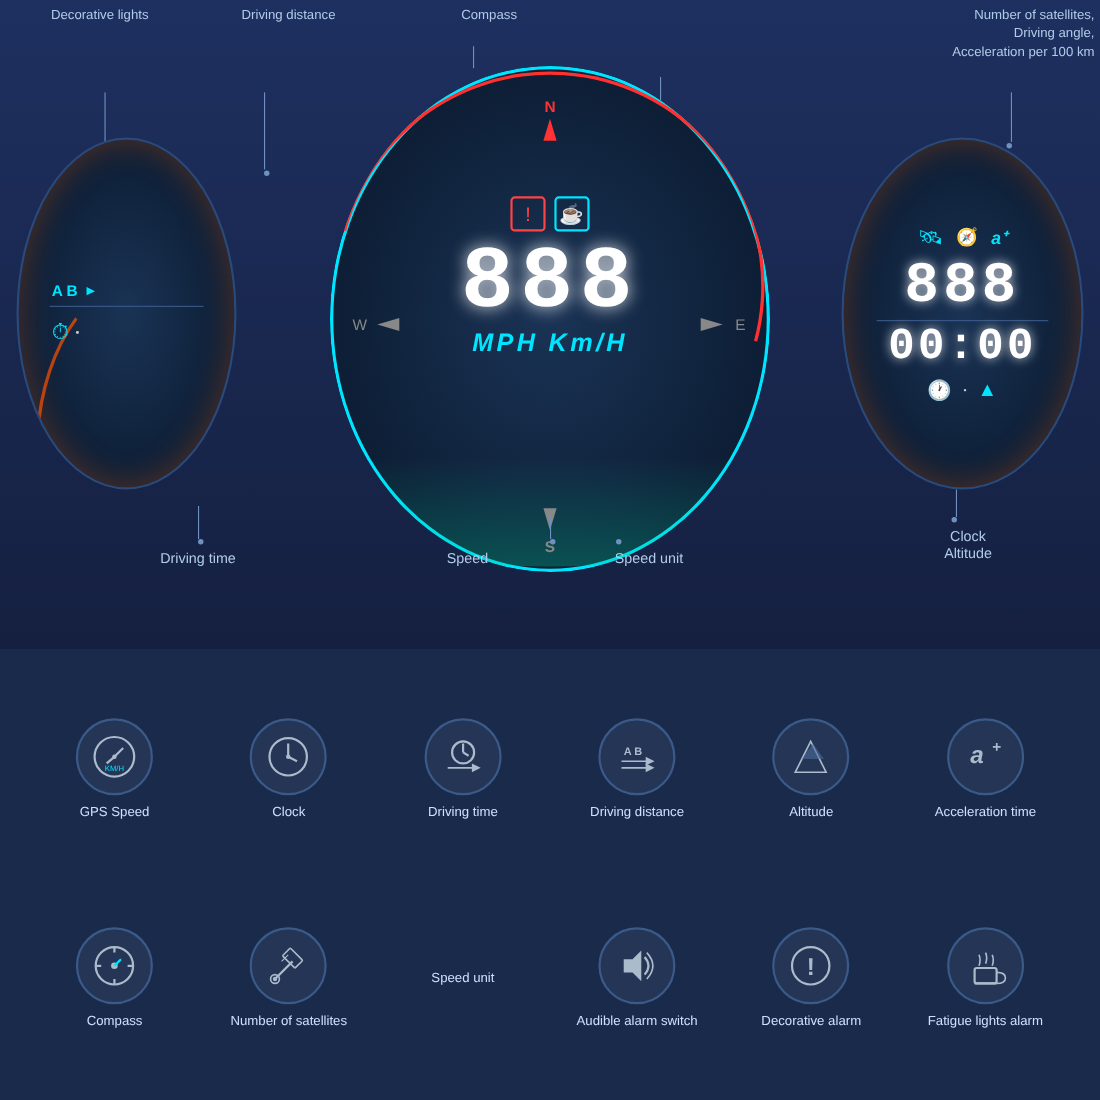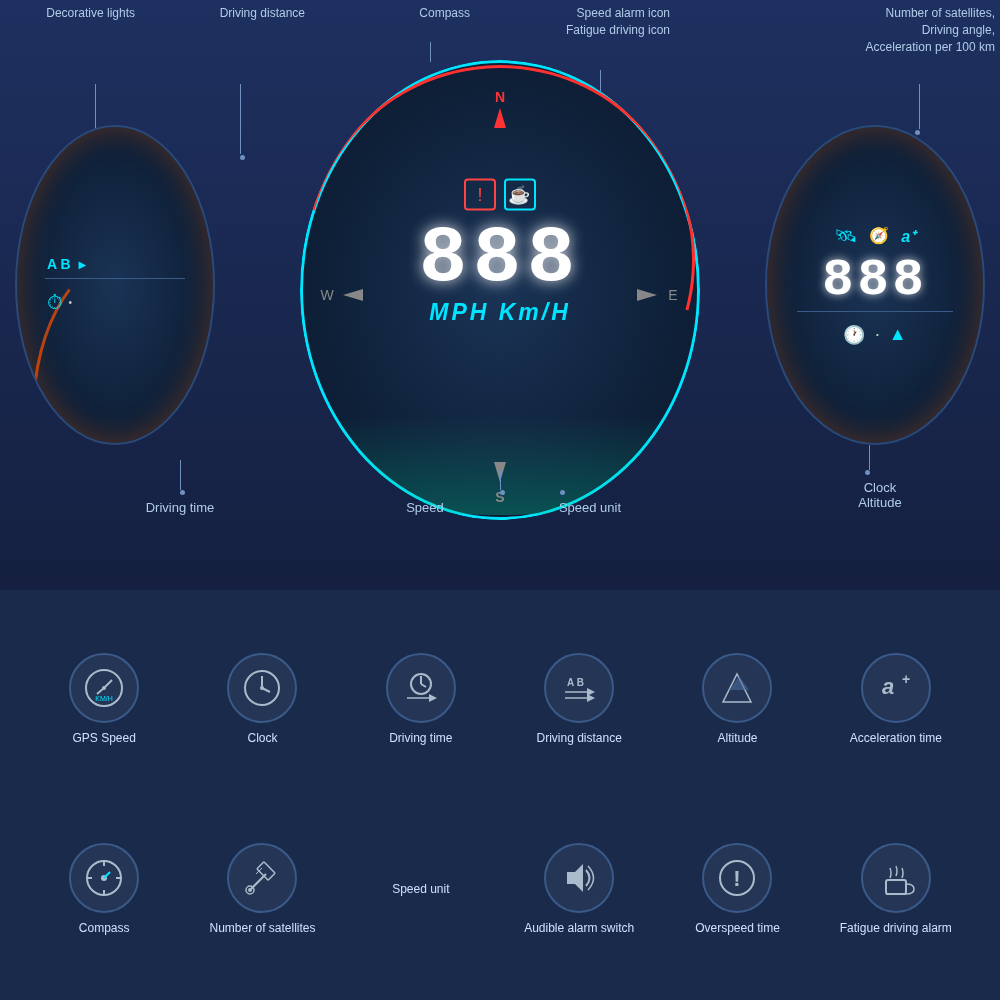--- a/index.html
+++ b/index.html
@@ -319,24 +319,20 @@
   <div class="ann-line" style="width:1px; height:45px; left:95px; top:84px;"></div>
 
   <div class="ann-top" style="left:175px; top:5px; width:130px;">Driving distance</div>
   <div class="dot" style="left:240px; top:155px;"></div>
   <div class="ann-line" style="width:1px; height:70px; left:240px; top:84px;"></div>
 
   <div class="ann-top" style="left:390px; top:5px; width:80px;">Compass</div>
   <div class="dot" style="left:500px; top:62px;"></div>
   <div class="ann-line" style="width:1px; height:20px; left:430px; top:42px;"></div>
 
-  <div class="ann-top" style="left:490px; top:5px; width:180px;">
-    <span>Speed alarm icon</span><br>
-    <span>Fatigue driving icon</span>
-  </div>
   <div class="dot" style="left:580px; top:220px;"></div>
   <div class="ann-line" style="width:1px; height:55px; left:600px; top:70px;"></div>
 
   <div class="ann-top" style="right:5px; top:5px; width:190px; text-align:right;">
     <span>Number of satellites,</span><br>
     <span>Driving angle,</span><br>
     <span>Acceleration per 100 km</span>
   </div>
   <div class="dot" style="right:80px; top:130px;"></div>
   <div class="ann-line" style="width:1px; height:45px; right:80px; top:84px;"></div>
@@ -408,20 +404,21 @@
 
       <div class="right-icons-top">
         <span style="color:#00e5ff; font-size:18px;">🛰</span>
         <span style="color:#00e5ff; font-size:16px;">🧭</span>
         <span style="color:#00e5ff; font-size:16px; font-weight:bold; font-style:italic;">a⁺</span>
       </div>
 
       <div class="seg-display">888</div>
       <div class="divider-line"></div>
 
+      <div class="seg-display-small">00:00</div>
 
       <div class="clock-alt-icons" style="margin-top:8px;">
         <span style="color:#00e5ff; font-size:18px;">🕐</span>
         <span style="color:#cccccc; font-size:8px;">•</span>
         <span style="color:#00e5ff; font-size:18px;">▲</span>
       </div>
     </div>
   </div>
 
   <div class="ann-bottom" style="left:120px; top:500px; width:120px; font-size:13px;">Driving time</div>
@@ -566,34 +563,34 @@
       <div class="icon-label">Audible alarm switch</div>
     </div>
 
     <div class="icon-item">
       <div class="icon-circle">
         <svg width="44" height="44" viewBox="0 0 44 44">
           <circle cx="22" cy="22" r="17" stroke="#aabbcc" stroke-width="2" fill="none"></circle>
           <text x="22" y="30" text-anchor="middle" fill="#aabbcc" font-size="22" font-weight="bold">!</text>
         </svg>
       </div>
-      <div class="icon-label">Overspeed time</div>
+      <div class="icon-label">Decorative alarm</div>
     </div>
 
     <div class="icon-item">
       <div class="icon-circle">
         <svg width="44" height="44" viewBox="0 0 44 44">
 
           <rect x="12" y="24" width="20" height="14" rx="2" fill="none" stroke="#aabbcc" stroke-width="2"></rect>
           <line x1="12" y1="38" x2="32" y2="38" stroke="#aabbcc" stroke-width="2"></line>
           <path d="M32,28 Q40,28 40,33 Q40,38 32,38" stroke="#aabbcc" stroke-width="1.5" fill="none"></path>
 
           <path d="M16,22 Q18,17 16,12" stroke="#aabbcc" stroke-width="1.5" fill="none"></path>
           <path d="M22,20 Q24,15 22,10" stroke="#aabbcc" stroke-width="1.5" fill="none"></path>
           <path d="M28,22 Q30,17 28,12" stroke="#aabbcc" stroke-width="1.5" fill="none"></path>
         </svg>
       </div>
-      <div class="icon-label">Fatigue driving alarm</div>
+      <div class="icon-label">Fatigue lights alarm</div>
     </div>
 
   </div>
 
 </div>
 
 </body></html>

